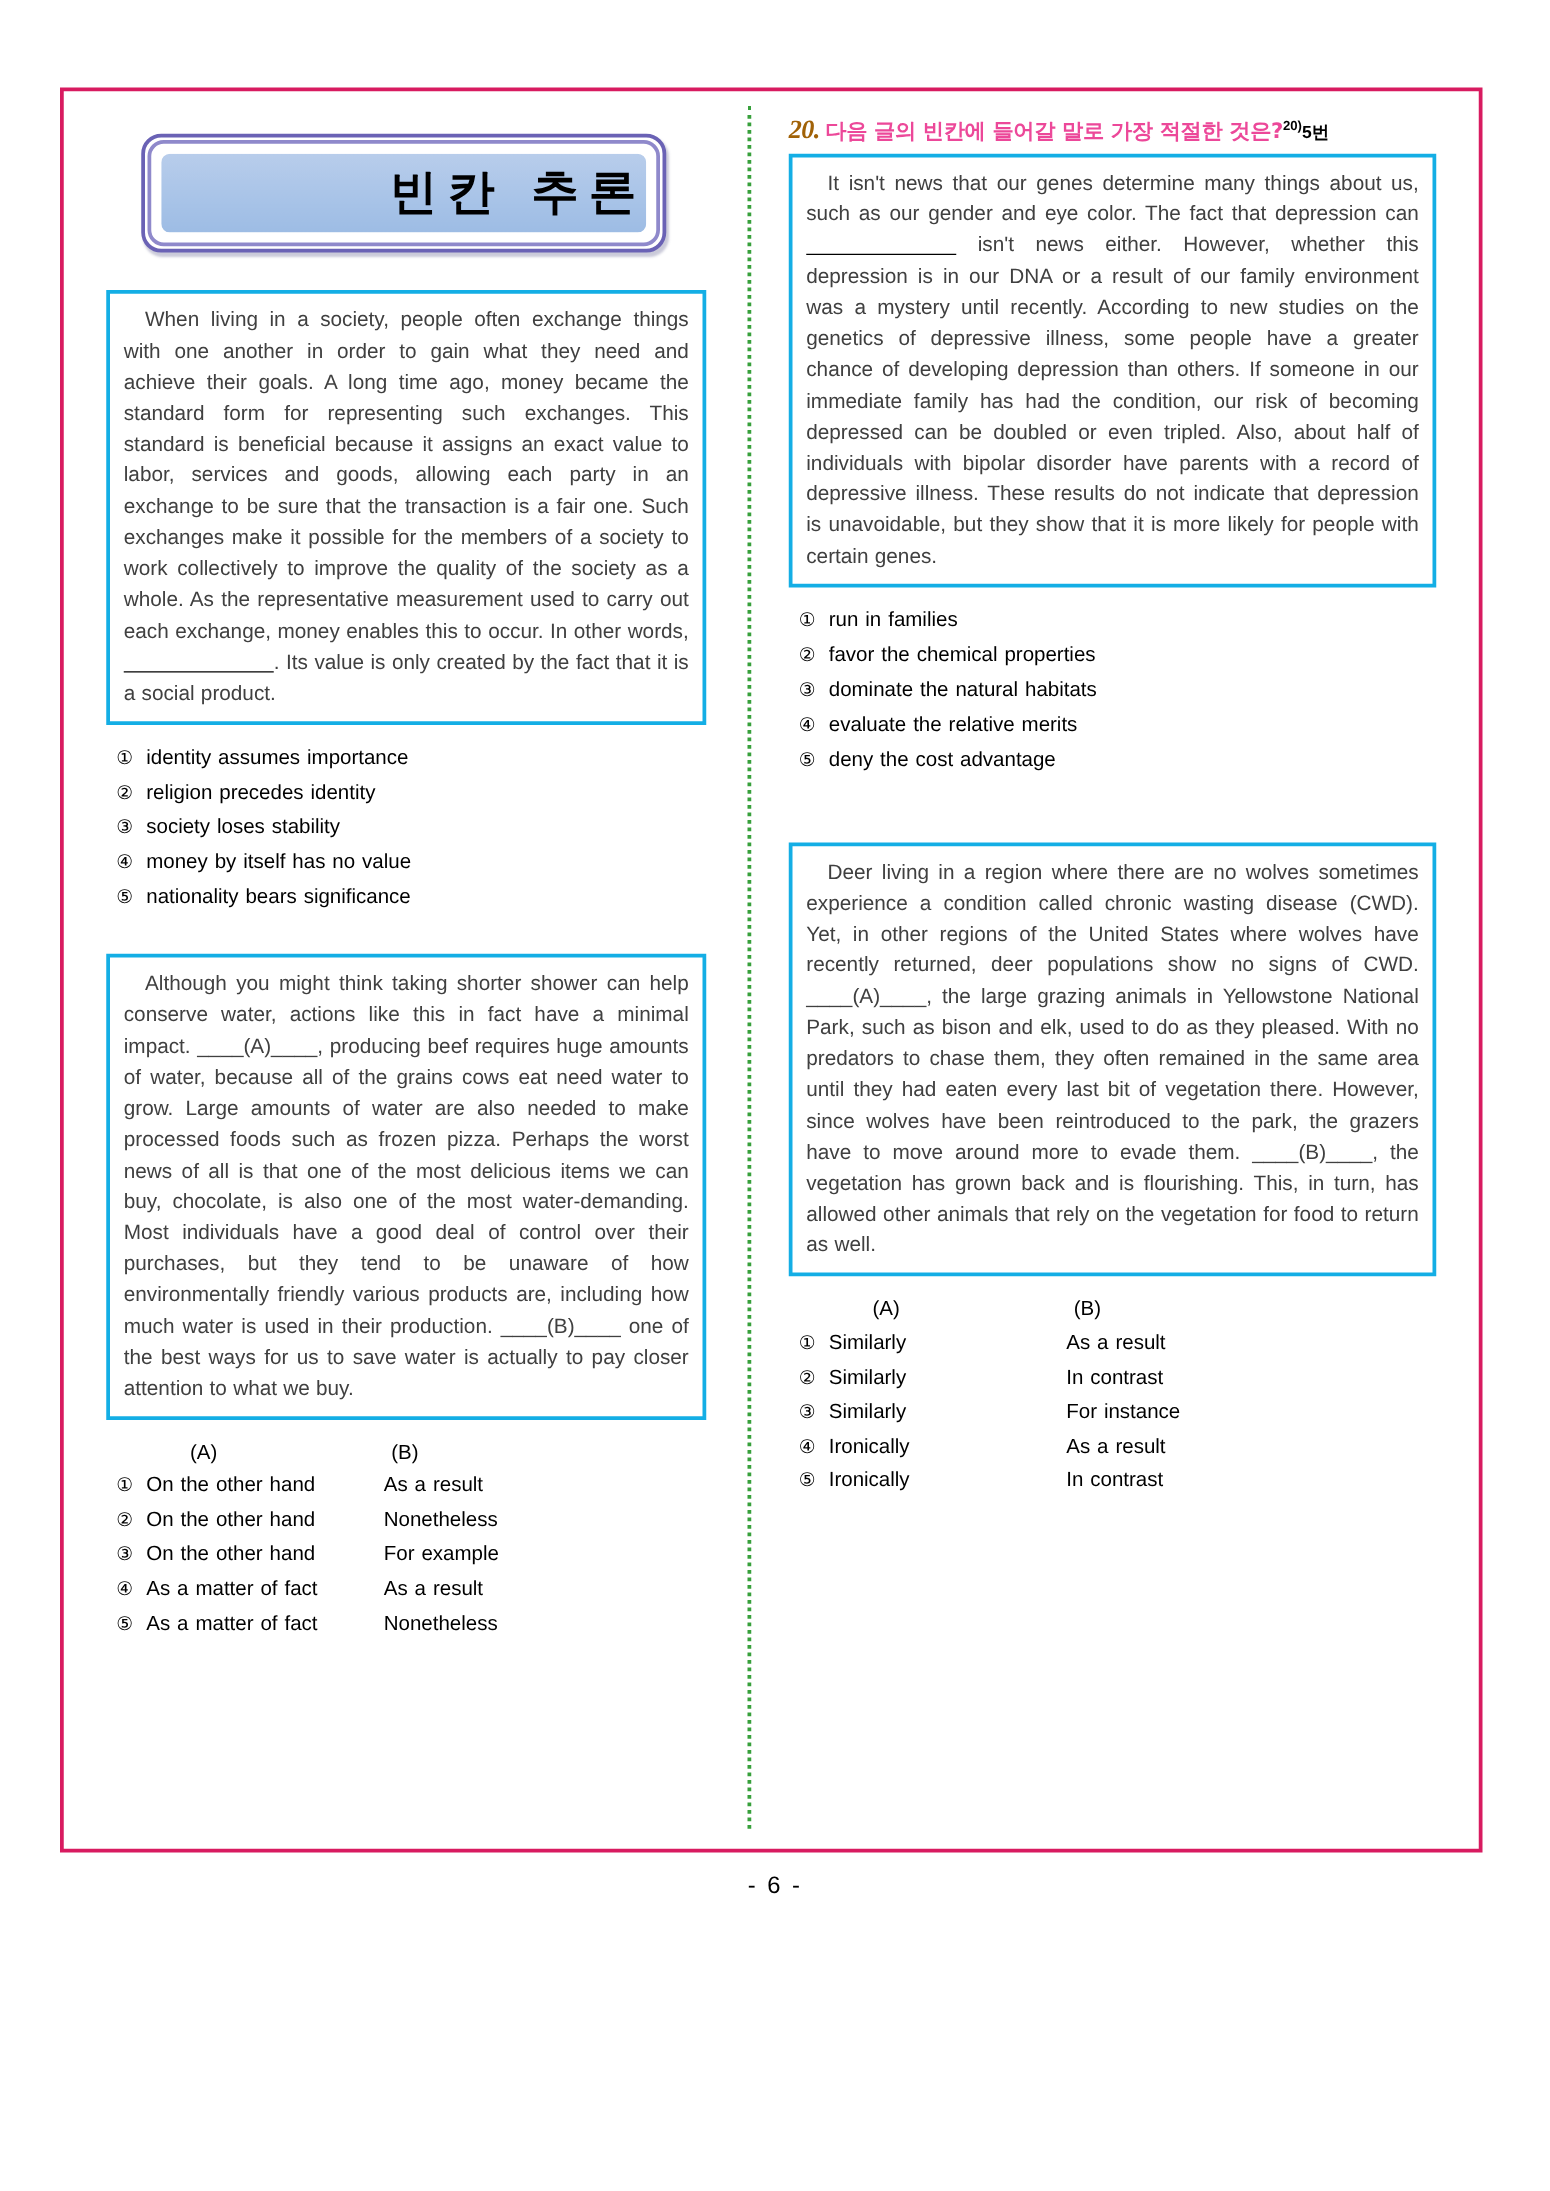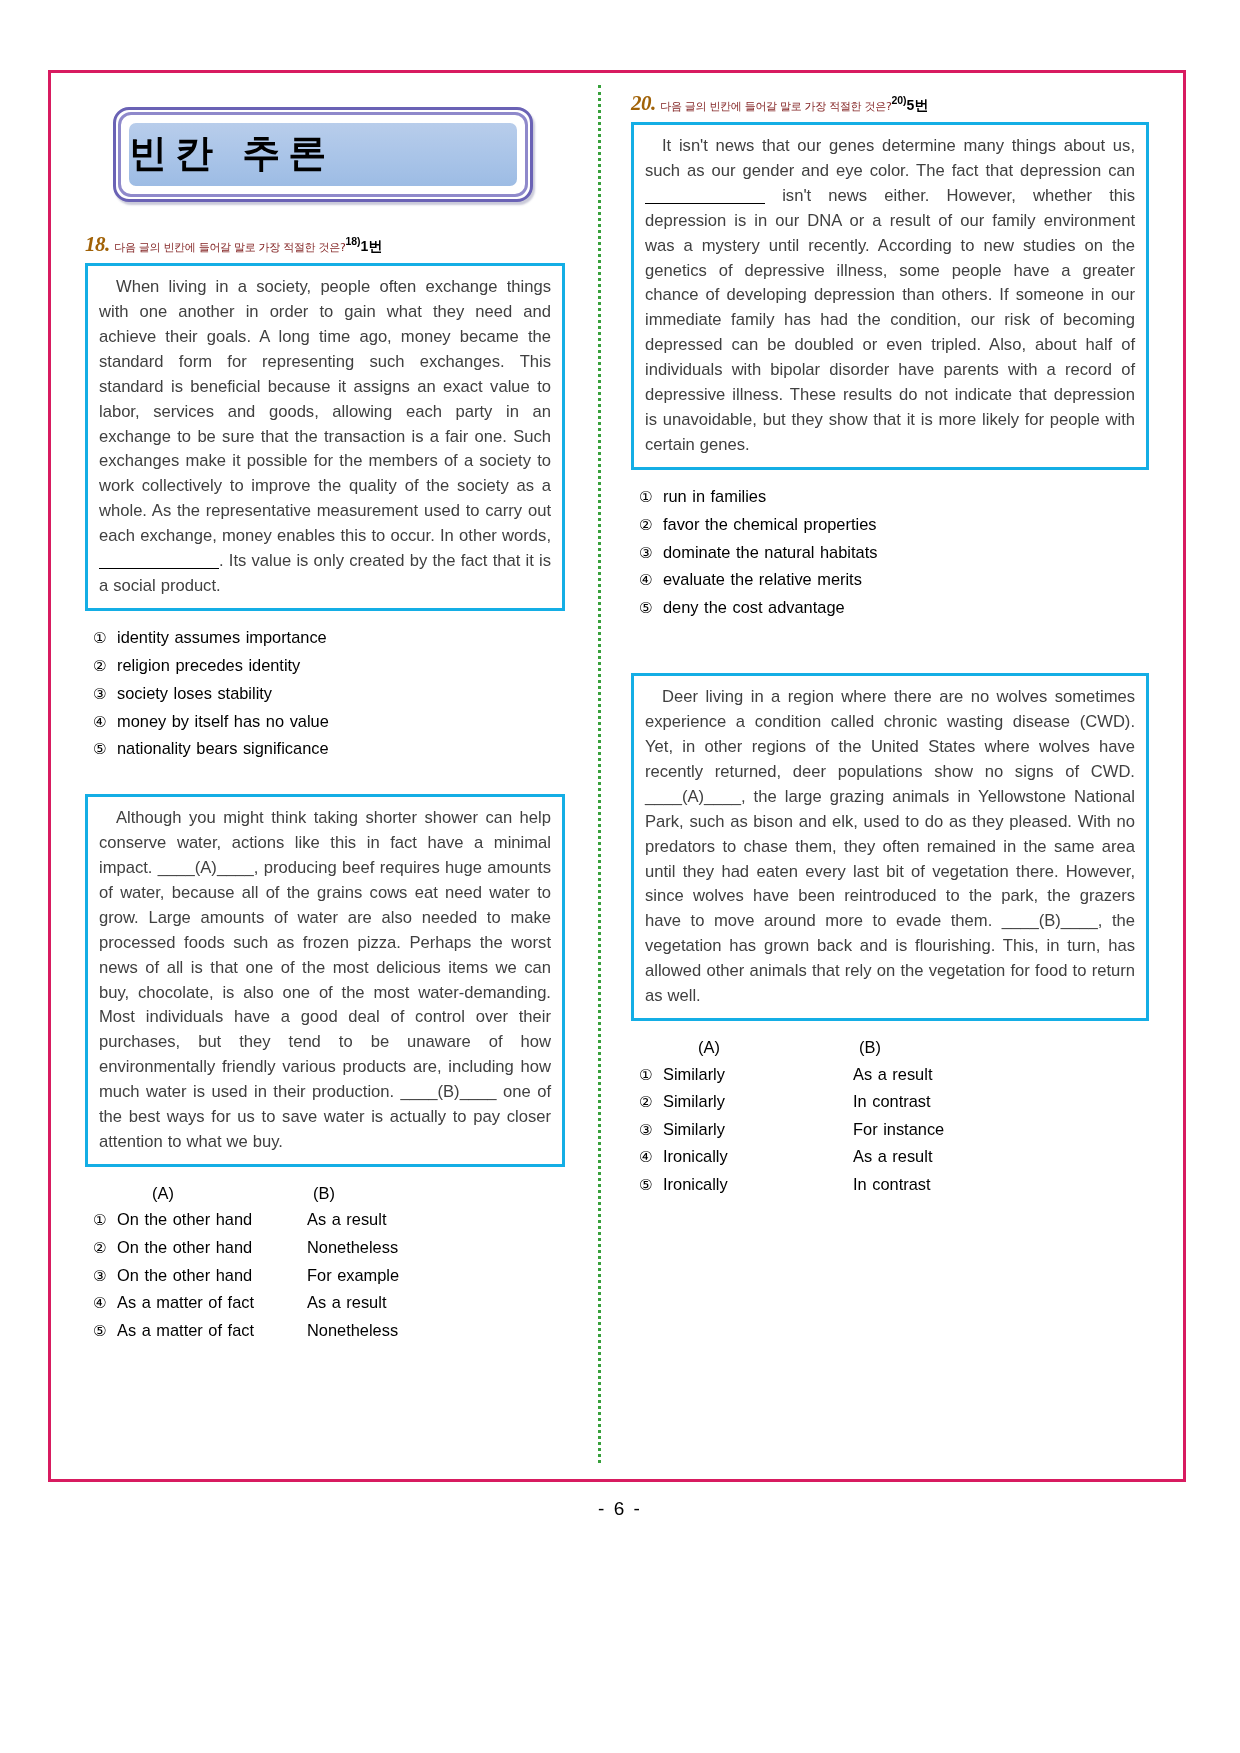--- a/index.html
+++ b/index.html
@@ -84,21 +84,21 @@
     border: 2px solid #ffffff;
     border-radius: 11px;
     padding: 2px;
     background: #ffffff;
   }
   .banner-l4 {
     border: 2px solid #ffffff;
     border-radius: 9px;
     background: linear-gradient(180deg, #b8cdeb 0%, #a9c4e8 55%, #9dbce4 100%);
     padding: 10px 0 12px 0;
-    text-align: left;
+    text-align: right;
   }
   .banner-title {
     font-family: "DejaVu Sans", "Liberation Sans", sans-serif;
     font-size: 38px;
     font-weight: bold;
     color: #000000;
     letter-spacing: 8px;
     line-height: 1.08;
   }
 
@@ -111,23 +111,23 @@
   .q-num {
     font-family: "Liberation Serif", "DejaVu Serif", serif;
     font-style: italic;
     font-weight: bold;
     font-size: 21px;
     color: #a16207;
     letter-spacing: -0.5px;
   }
   .q-head-text {
     font-family: "DejaVu Sans", "Liberation Sans", sans-serif;
-    font-size: 11px;
-    font-weight: normal;
-    color: #7f1d1d;
+    font-size: 17px;
+    font-weight: bold;
+    color: #ec4899;
     letter-spacing: -0.3px;
   }
   .q-sup {
     font-size: 10.5px;
     vertical-align: super;
     font-weight: bold;
   }
   .q-tail {
     font-size: 14px;
     font-weight: bold;
@@ -240,24 +240,20 @@
                 <div class="banner-l4">
                   <div class="banner-title">빈칸 추론</div>
                 </div>
               </div>
             </div>
           </div>
         </div>
 
         <div class="sp-30"></div>
 
-        <div class="q-head">
-          <span class="q-num">18.</span>
-          <span class="q-head-text">다음 글의 빈칸에 들어갈 말로 가장 적절한 것은?</span><span class="q-sup">18)</span><span class="q-tail">1번</span>
-        </div>
         <div class="passage">
           <p><span>When living in a society, people often exchange things with one another in order to gain what they need and achieve their goals. A long time ago, money became the standard form for representing such exchanges. This standard is beneficial because it assigns an exact value to labor, services and goods, allowing each party in an exchange to be sure that the transaction is a fair one. Such exchanges make it possible for the members of a society to work collectively to improve the quality of the society as a whole. As the representative measurement used to carry out each exchange, money enables this to occur. In other words,</span>
           <span class="blank-long"></span><span>. Its value is only created by the fact that it is a social product.</span></p>
         </div>
 
         <div class="choices">
           <div class="choice-row">
             <span class="choice-mark">①</span>
             <span class="choice-text">identity assumes importance</span>
           </div>

